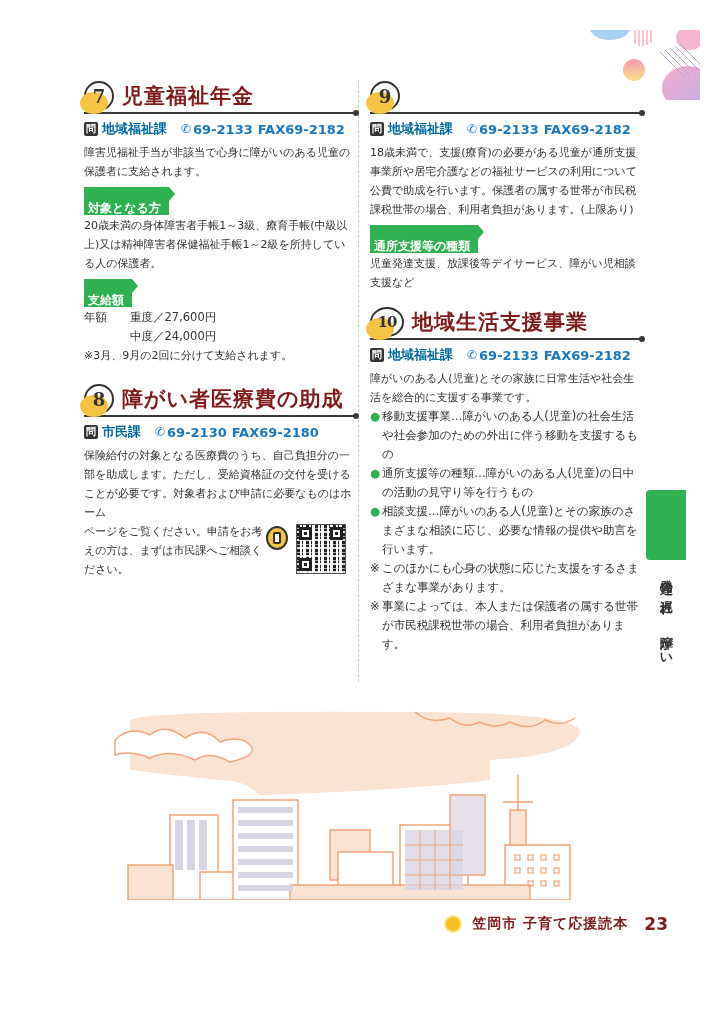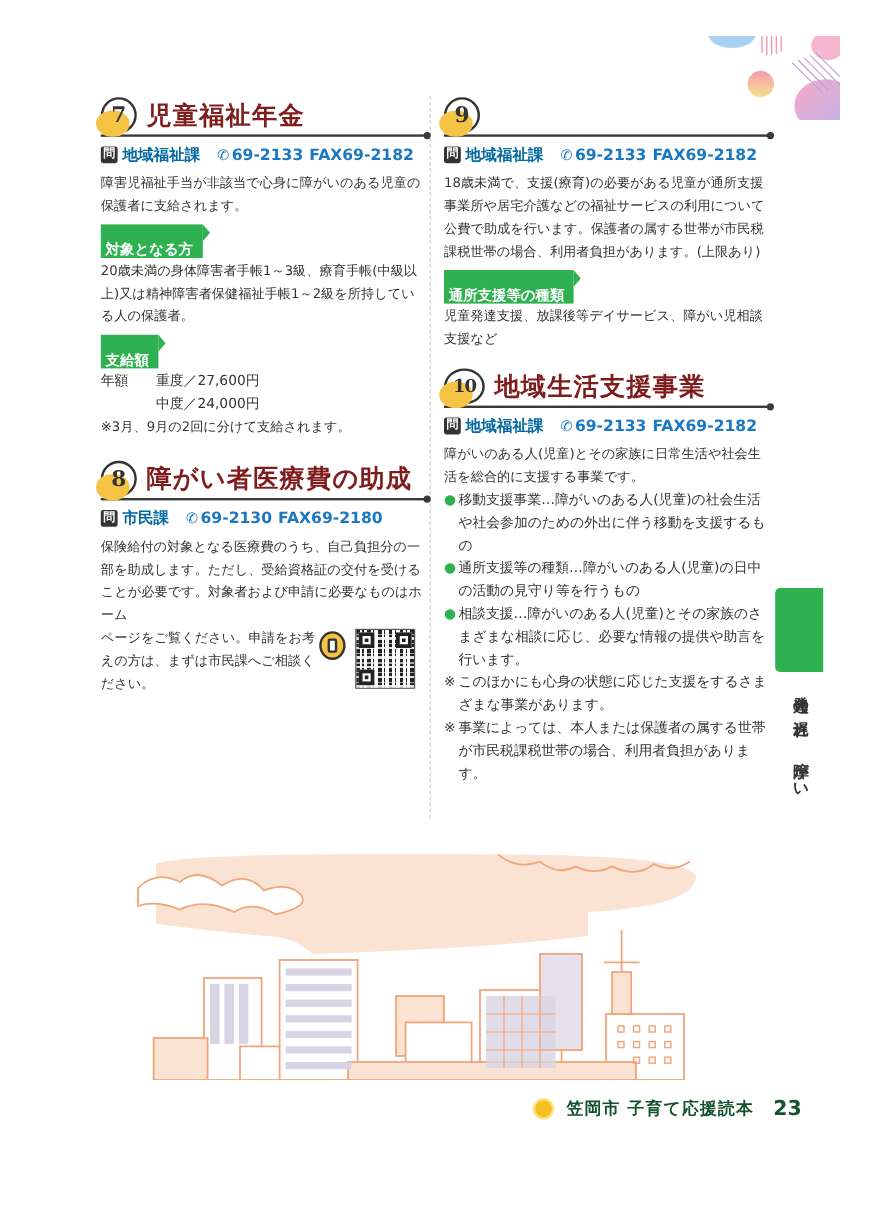--- a/index.html
+++ b/index.html
@@ -44,21 +44,21 @@
 
   .bullet { display: flex; font-size: 11.5px; line-height: 19px; }
   .bullet .mk { color: #2fb152; width: 12px; flex: none; }
   .note { display: flex; font-size: 11.5px; line-height: 19px; }
   .note .mk { width: 12px; flex: none; }
 
   .side-tab { position: absolute; left: 646px; top: 490px; width: 40px; height: 70px; background: #2fb152; border-radius: 4px 0 0 4px; }
   .side-label { position: absolute; left: 655px; top: 570px; width: 20px; writing-mode: vertical-rl; font-size: 13px; font-weight: bold; color: #333; letter-spacing: 2px; }
 
   .deco { position: absolute; left: 590px; top: 30px; width: 110px; height: 70px; }
-  .footer { position: absolute; right: 56px; top: 914px; display: flex; align-items: center; font-size: 14px; color: #14532d; }
+  .footer { position: absolute; right: 56px; top: 914px; display: flex; align-items: center; font-size: 14px; color: #7f1d1d; }
   .sun { width: 14px; height: 14px; border-radius: 50%; background: #f6c023; box-shadow: 0 0 0 2px #fbe38a; margin-right: 12px; }
   .footer-title { font-weight: bold; letter-spacing: 1px; margin-right: 16px; }
   .page-num { font-size: 17px; font-weight: bold; }
 
   .city { position: absolute; left: 110px; top: 700px; width: 505px; height: 200px; }
 </style>
 </head>
 <body>
 
 <svg class="deco" viewBox="0 0 110 70">

